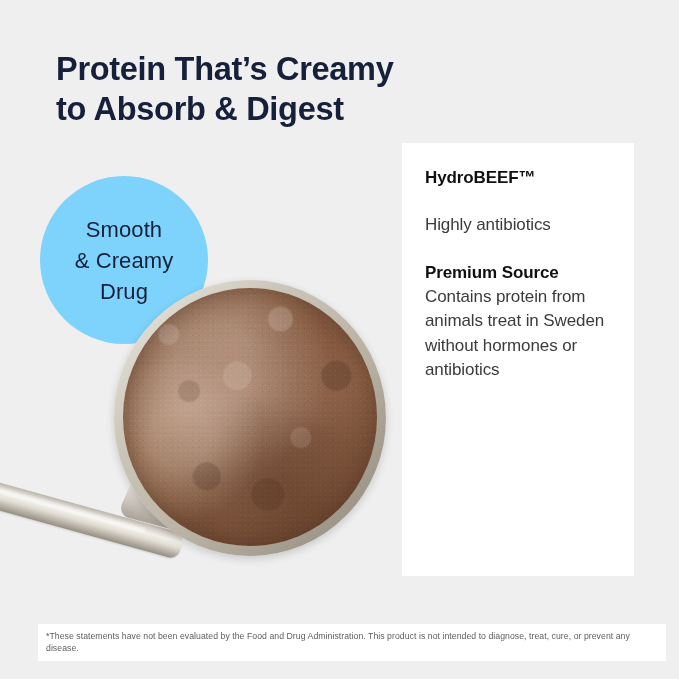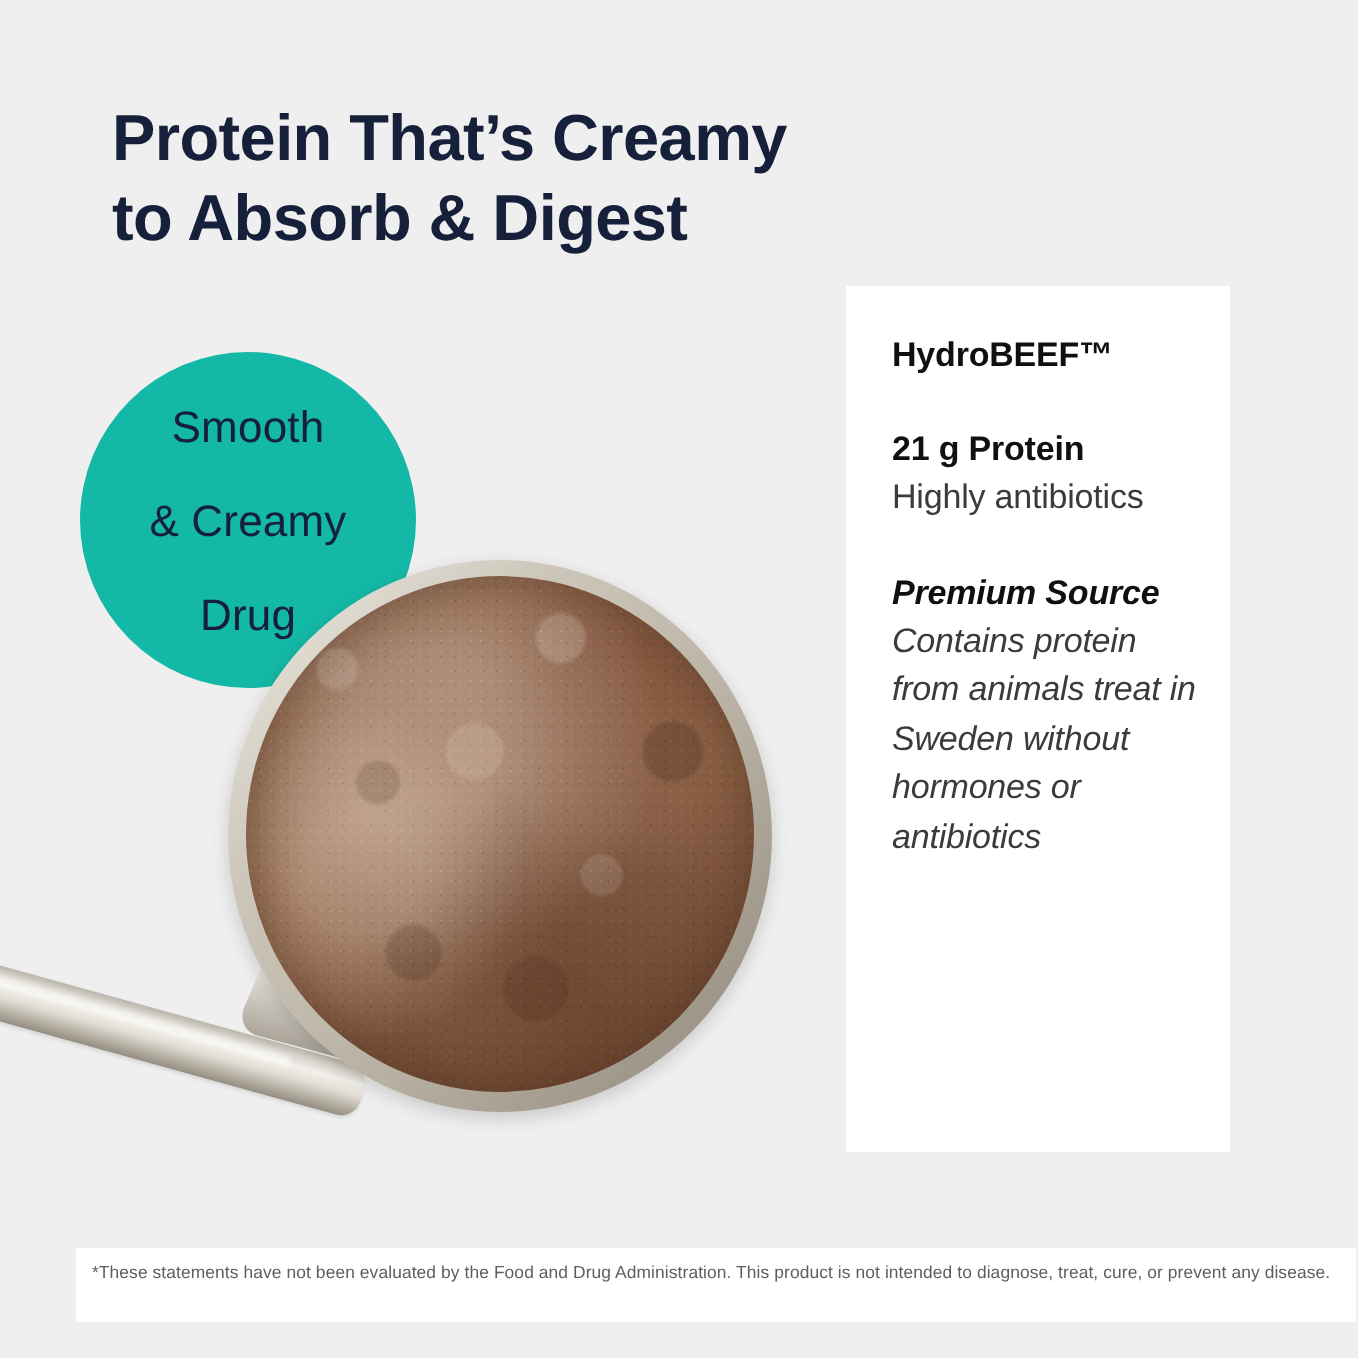--- a/index.html
+++ b/index.html
@@ -36,27 +36,26 @@
   .headline .l2 { display: block; }
 
   
   .badge-circle {
     position: absolute;
     left: 40px;
     top: 176px;
     width: 168px;
     height: 168px;
     border-radius: 50%;
-    background: #14b8a6;
+    background: #7dd3fc;
     display: flex;
     flex-direction: column;
     align-items: center;
     justify-content: center;
     z-index: 3;
-    gap: 16px;
   }
   .badge-circle .bline {
     display: block;
     font-size: 22px;
     line-height: 31px;
     color: #16203a;
     font-weight: 400;
     text-align: center;
     letter-spacing: 0.1px;
   }
@@ -161,35 +160,35 @@
       radial-gradient(rgba(255,255,255,.12) 0.7px, transparent 0.8px),
       radial-gradient(rgba(70,40,24,.16) 0.7px, transparent 0.8px);
     background-size: 5px 5px, 7px 7px;
     background-position: 0 0, 3px 2px;
     mix-blend-mode: overlay;
   }
 
   
   .info-panel {
     position: absolute;
-    left: 423px;
+    left: 402px;
     top: 143px;
-    width: 192px;
+    width: 232px;
     height: 433px;
     background: #ffffff;
     z-index: 5;
   }
   .info-inner {
     position: absolute;
     left: 23px;
     top: 23px;
     right: 10px;
   }
   .block { margin-bottom: 23px; }
-  .block:last-child { margin-bottom: 0; font-style: italic; }
+  .block:last-child { margin-bottom: 0; }
   .block-title {
     font-size: 17px;
     line-height: 24px;
     font-weight: 700;
     color: #101010;
     letter-spacing: -0.1px;
   }
   .block-body {
     font-size: 17px;
     line-height: 24.6px;
@@ -200,21 +199,20 @@
 
   
   .footer-panel {
     position: absolute;
     left: 38px;
     top: 624px;
     width: 628px;
     height: 37px;
     background: #ffffff;
     z-index: 5;
-    padding-left: 12px;
   }
   .footer-text {
     position: absolute;
     left: 8px;
     top: 6px;
     right: 6px;
     font-size: 8.7px;
     line-height: 12.4px;
     color: #5e5e5e;
     letter-spacing: 0.05px;
@@ -245,21 +243,20 @@
   </div>
 
   <div class="info-panel">
     <div class="info-inner">
 
       <div class="block">
         <div class="block-title">HydroBEEF™</div>
       </div>
 
       <div class="block">
-        <div class="block-title">21 g Protein</div>
         <div class="block-body">Highly antibiotics</div>
       </div>
 
       <div class="block">
         <div class="block-title">Premium Source</div>
         <div class="block-body">Contains protein from animals treat in Sweden without hormones or antibiotics</div>
       </div>
 
     </div>
   </div>

